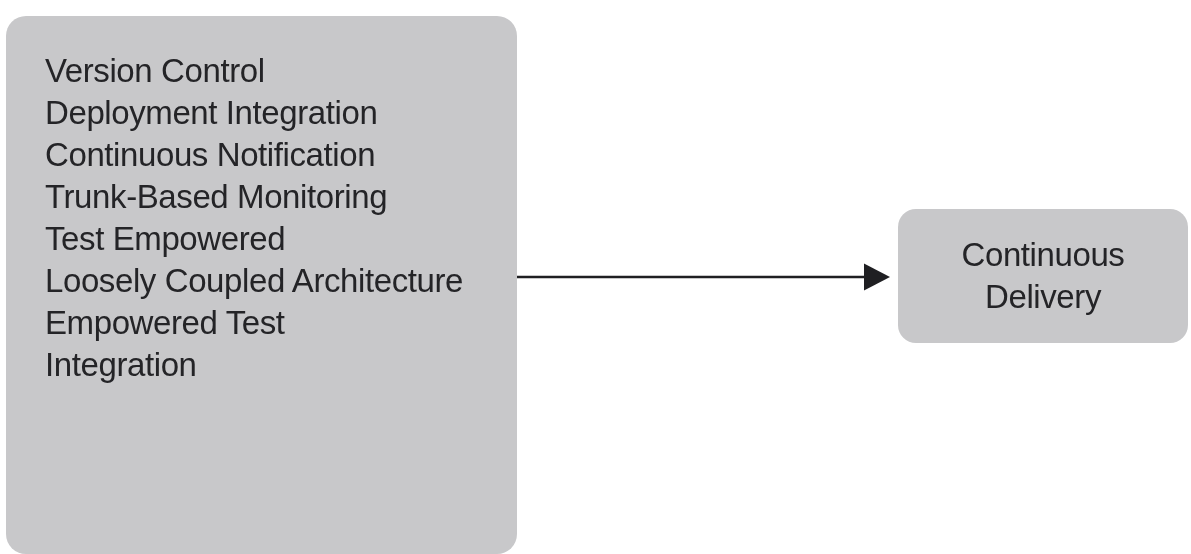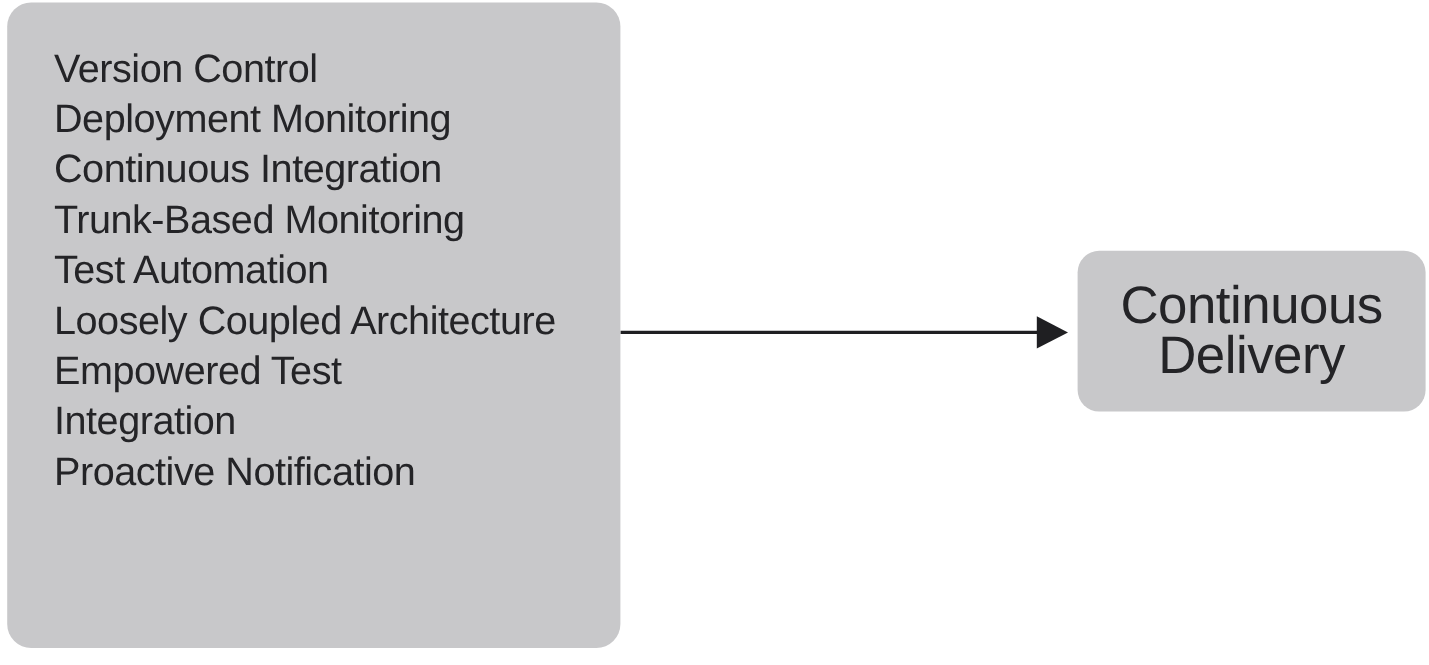--- a/index.html
+++ b/index.html
@@ -12,21 +12,21 @@
     width: 1191px;
     height: 554px;
     background: #ffffff;
     overflow: hidden;
     font-family: "Liberation Sans", sans-serif;
     color: #242427;
   }
   .practices-box {
     position: absolute;
     left: 6px;
-    top: 2px;
+    top: 16px;
     width: 511px;
     height: 538px;
     background: #c8c8ca;
     border-radius: 20px;
     box-sizing: border-box;
     padding: 34px 0 0 39px;
   }
   .practice-item {
     font-size: 33px;
     line-height: 42px;
@@ -48,43 +48,42 @@
     top: 209px;
     width: 290px;
     height: 134px;
     background: #c8c8ca;
     border-radius: 18px;
     display: flex;
     align-items: center;
     justify-content: center;
   }
   .outcome-label {
-    font-size: 44px;
+    font-size: 33px;
     line-height: 42px;
     font-weight: 300;
     letter-spacing: -0.4px;
     text-align: center;
     width: 220px; 
   }
 </style>
 </head>
 <body>
 
 <div class="canvas">
 
   <div class="practices-box">
     <div class="practice-item">Version Control</div>
-    <div class="practice-item">Deployment Monitoring</div>
-    <div class="practice-item">Continuous Integration</div>
+    <div class="practice-item">Deployment Integration</div>
+    <div class="practice-item">Continuous Notification</div>
     <div class="practice-item">Trunk-Based Monitoring</div>
-    <div class="practice-item">Test Automation</div>
+    <div class="practice-item">Test Empowered</div>
     <div class="practice-item">Loosely Coupled Architecture</div>
     <div class="practice-item">Empowered Test</div>
     <div class="practice-item">Integration</div>
-    <div class="practice-item">Proactive Notification</div>
   </div>
 
   <svg class="flow-arrow-svg" viewBox="0 0 374 30" xmlns="http://www.w3.org/2000/svg" aria-hidden="true">
     <line x1="0" y1="15" x2="350" y2="15" stroke="#1f1f22" stroke-width="2.6"></line>
     <polygon points="347,1.5 373,15 347,28.5" fill="#1f1f22"></polygon>
   </svg>
 
   <div class="outcome-box">
     <div class="outcome-label">Continuous Delivery</div>
   </div>

